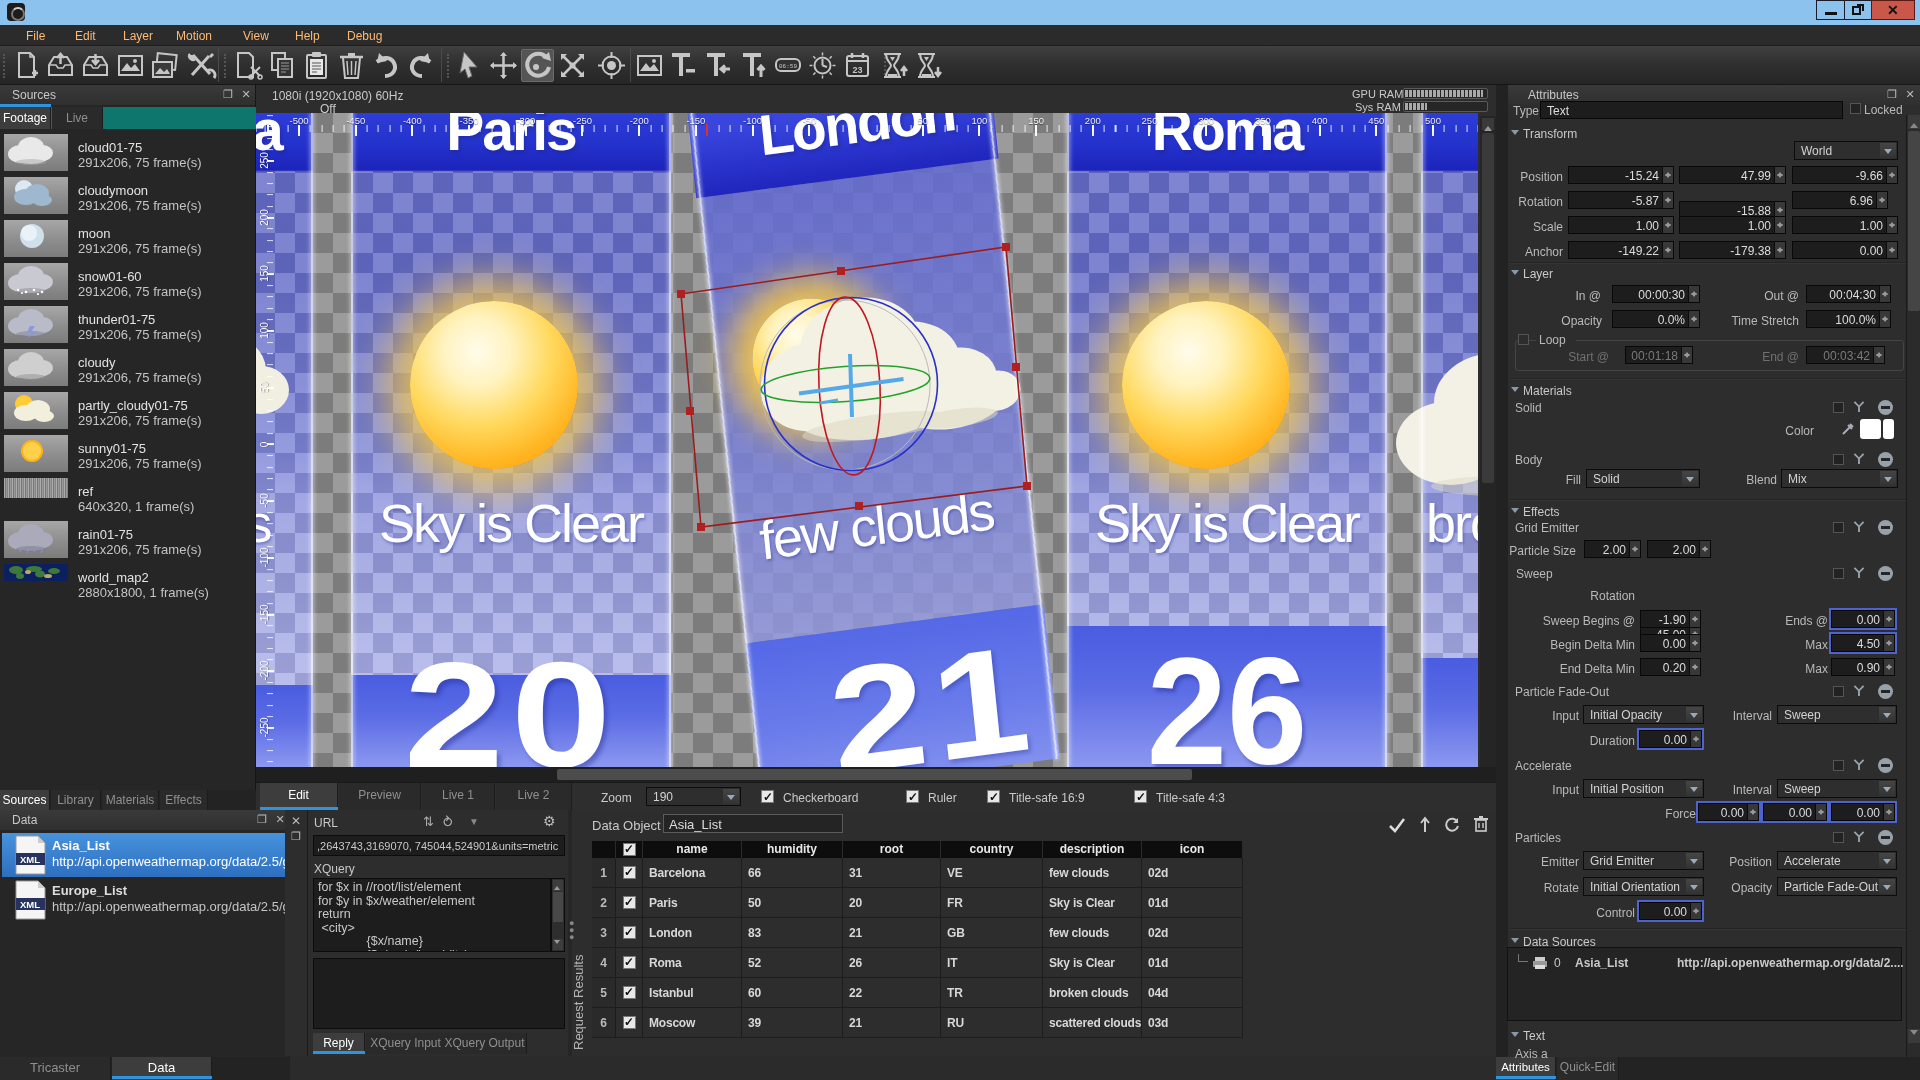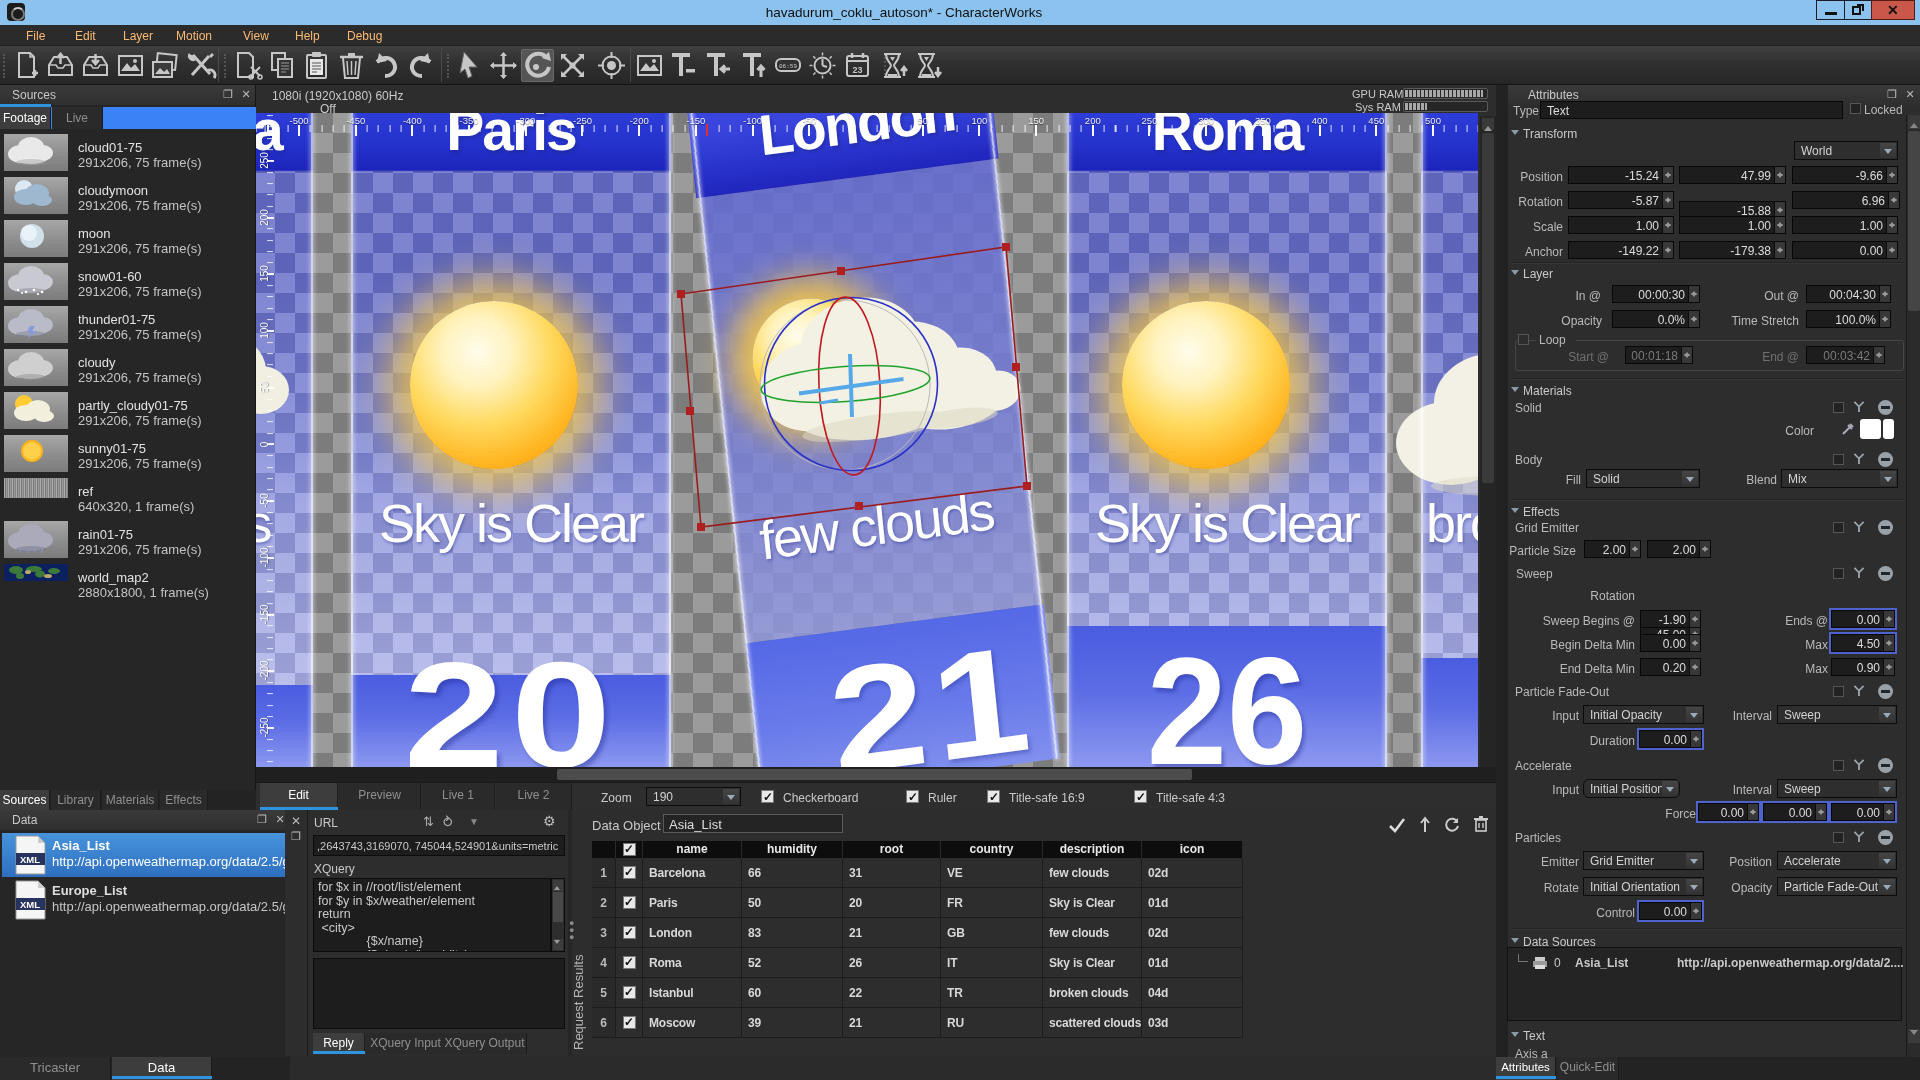--- a/index.html
+++ b/index.html
@@ -31,21 +31,21 @@
 
 .ptitle { position:absolute; left:0; right:0; top:0; height:20px; background:linear-gradient(#3a3a3a,#2f2f2f); color:#c8c8c8; font-size:12px; }
 .ptitle .cap { position:absolute; left:12px; top:3px; }
 .pbtn { position:absolute; top:4px; width:12px; height:12px; color:#bbb; font-size:11px; line-height:11px; text-align:center; }
 .tabrow .tab { position:absolute; top:0; height:100%; background:#2a2a2a; border-right:1px solid #1c1c1c; color:#8f8f8f; font-size:12px; text-align:center; white-space:nowrap; overflow:hidden; }
 .tab.on { background:#3d3d3d; color:#fff; }
 .blueline { position:absolute; height:3px; background:#2f94e0; }
 
 
 #srcpanel { left:0; top:85px; width:256px; height:725px; background:#262626; border-right:1px solid #161616; }
-#srctabs { position:absolute; left:0; top:22px; width:256px; height:22px; background:#3b82f6; }
+#srctabs { position:absolute; left:0; top:22px; width:256px; height:22px; background:#0f766e; }
 #srctabs .tab { line-height:22px; }
 .fitem { position:absolute; left:3px; width:250px; height:42px; }
 .fitem .th { position:absolute; left:1px; top:0; width:64px; height:37px; background:linear-gradient(#a7a7a7,#8d8d8d 55%,#7c7c7c); overflow:hidden; }
 .fitem .t1 { position:absolute; left:75px; top:6px; font-size:13px; color:#e2e2e2; }
 .fitem .t2 { position:absolute; left:75px; top:21px; font-size:13px; color:#c4c4c4; }
 #srcbtabs { position:absolute; left:0; top:705px; width:256px; height:20px; background:#232323; }
 #srcbtabs .tab { font-size:12px; line-height:20px; }
 
 
 #datapanel { left:0; top:810px; width:290px; height:270px; background:#262626; border-right:1px solid #161616; }
@@ -132,21 +132,20 @@
 .eyico { position:absolute; width:14px; height:12px; color:#9aa4ae; font-size:12px; line-height:12px; }
 .emin { position:absolute; width:15px; height:15px; border-radius:50%; background:#98a0a8; }
 .emin:before { content:""; position:absolute; left:3px; top:6px; width:9px; height:3px; background:#20262c; }
 .hr { position:absolute; left:2px; right:2px; height:2px; background:linear-gradient(#1c1c1c,#3c3c3c); }
 </style></head>
 <body>
 <div id="root">
 
   <div id="titlebar" class="abs">
     <div id="appico"></div>
-    <div class="ttl">havadurum_coklu_autoson* - CharacterWorks</div>
     <div id="btnmin" class="winbtn">
         <div style="position:absolute;left:8px;top:11px;width:12px;height:3px;background:#111;"></div>
       </div>
     <div id="btnres" class="winbtn">
         <div style="position:absolute;left:7px;top:5px;width:9px;height:9px;border:2px solid #111;"></div>
         <div style="position:absolute;left:12px;top:3px;width:7px;height:7px;border-top:2px solid #111;border-right:2px solid #111;"></div>
       </div>
     <div id="btncls" class="winbtn">
         <span style="position:absolute;left:15px;top:1px;font-size:14px;font-weight:bold;color:#111;">✕</span>
       </div>
@@ -900,21 +899,21 @@
       </div>
     <span class="alabel" style="left:0px;top:110px;width:55px;text-align:right;">Rotation</span>
     <div class="fld" style="left:60px;top:106px;width:106px;">
         <span class="v">-5.87</span>
         <span class="sp"></span>
       </div>
     <div class="fld" style="left:171px;top:106px;width:107px;margin-top:10px;">
         <span class="v">-15.88</span>
         <span class="sp"></span>
       </div>
-    <div class="fld" style="left:284px;top:106px;width:108px;padding-left:39px;">
+    <div class="fld" style="left:284px;top:106px;width:96px;padding-left:39px;">
         <span class="v">6.96</span>
         <span class="sp"></span>
       </div>
     <span class="alabel" style="left:0px;top:135px;width:55px;text-align:right;">Scale</span>
     <div class="fld" style="left:60px;top:131px;width:106px;">
         <span class="v">1.00</span>
         <span class="sp"></span>
       </div>
     <div class="fld" style="left:171px;top:131px;width:107px;">
         <span class="v">1.00</span>
@@ -1081,21 +1080,21 @@
         <span class="v">0.00</span>
         <span class="sp"></span>
       </div>
     <span class="alabel" style="left:7px;top:674px;width:80px;text-align:right;text-align:left;">Accelerate</span>
     <span class="echk" style="left:325px;top:675px;"></span>
       <svg class="eyico" style="left:344px;top:674px;position:absolute;" width="14" height="13" viewBox="0 0 14 13">
         <path d="M2 1 L7 6 L12 1 M7 6 L7 12" stroke="#9aa4ae" stroke-width="2" fill="none"></path>
       </svg>
       <span class="emin" style="left:370px;top:673px;"></span>
     <span class="alabel" style="left:21px;top:698px;width:50px;text-align:right;">Input</span>
-    <div class="dd" style="left:75px;top:694px;width:97px;border-radius:6px;">
+    <div class="dd" style="left:75px;top:694px;width:121px;">
         <span class="v">Initial Position</span>
         <span class="ar"></span>
       </div>
     <span class="alabel" style="left:214px;top:698px;width:50px;text-align:right;">Interval</span>
     <div class="dd" style="left:269px;top:694px;width:120px;">
         <span class="v">Sweep</span>
         <span class="ar"></span>
       </div>
     <span class="alabel" style="left:148px;top:722px;width:40px;text-align:right;">Force</span>
     <div class="fld blue" style="left:190px;top:718px;width:61px;">

